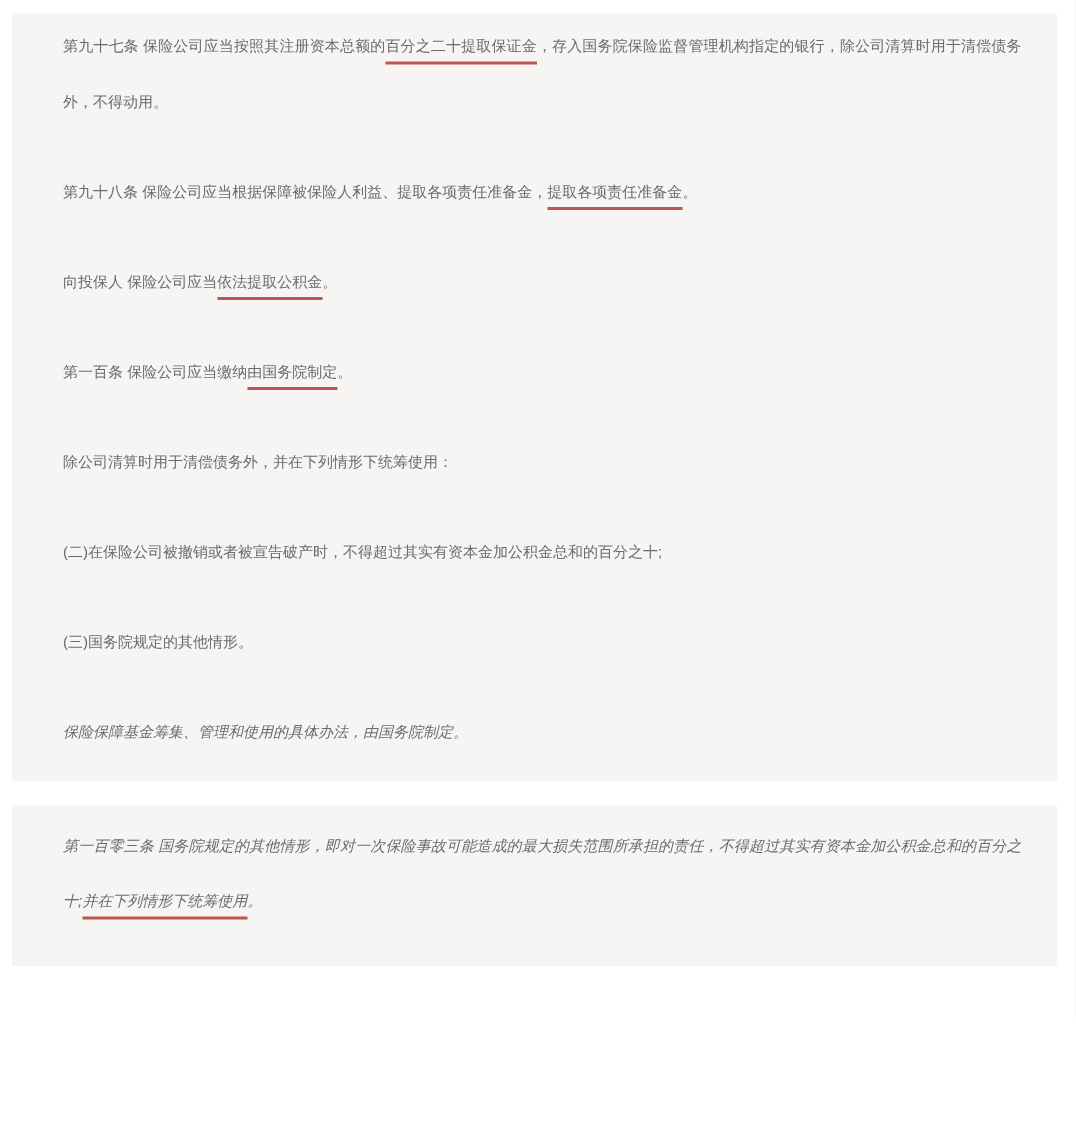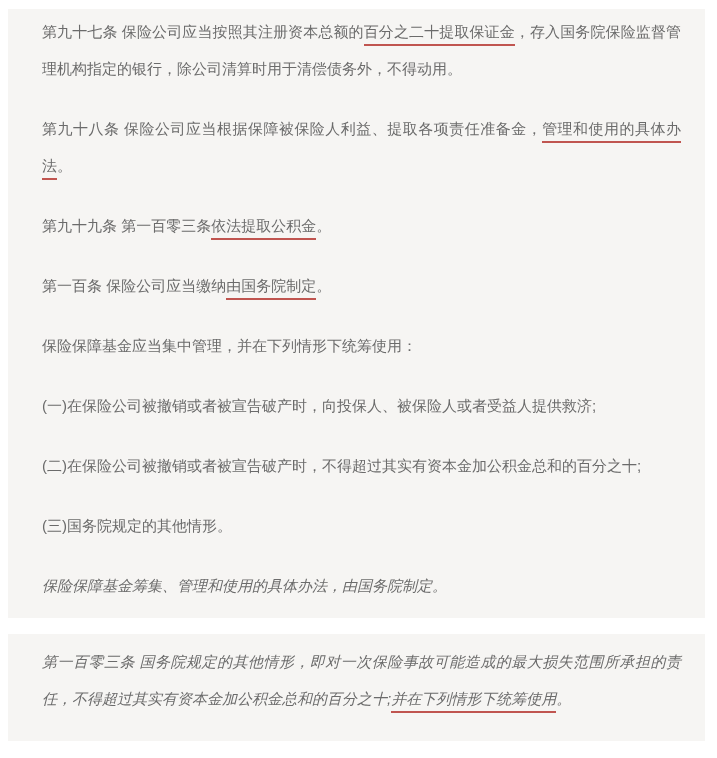--- a/index.html
+++ b/index.html
@@ -17,21 +17,21 @@
     overflow:hidden;
     background:var(--page-bg);
     font-family:"Liberation Sans","DejaVu Sans",sans-serif;
   }
   .page{
     padding:9px 12px 0 8px;
   }
   .block{
     background:var(--block-bg);
     color:var(--text);
-    font-size:15px;
+    font-size:10px;
     line-height:37px;
     text-align:justify;
     padding:4px 24px 14px 34px;
   }
   .block p{
     margin:0 0 23px 0;
   }
   .block p:last-child{
     margin-bottom:0;
     font-style:italic;
@@ -49,25 +49,24 @@
     border-bottom:2px solid var(--underline);
     padding-bottom:4px;
   }
 </style>
 </head>
 <body>
 
 <div class="page">
   <section class="block" id="block-0">
       <p><span>第九十七条 保险公司应当按照其注册资本总额的</span><span class="u">百分之二十提取保证金</span><span>，存入国务院保险监督管理机构指定的银行，除公司清算时用于清偿债务外，不得动用。</span></p>
-      <p><span>第九十八条 保险公司应当根据保障被保险人利益、提取各项责任准备金，</span><span class="u">管理和使用的具体办法</span><span>。</span></p>
-      <p><span>第九十九条 第一百零三条</span><span class="u">依法提取公积金</span><span>。</span></p>
+      <p><span>第九十八条 保险公司应当根据保障被保险人利益、提取各项责任准备金，</span><span class="u">提取各项责任准备金</span><span>。</span></p>
+      <p><span>向投保人 保险公司应当</span><span class="u">依法提取公积金</span><span>。</span></p>
       <p><span>第一百条 保险公司应当缴纳</span><span class="u">由国务院制定</span><span>。</span></p>
-      <p><span>保险保障基金应当集中管理，并在下列情形下统筹使用：</span></p>
-      <p><span>(一)在保险公司被撤销或者被宣告破产时，向投保人、被保险人或者受益人提供救济;</span></p>
+      <p><span>除公司清算时用于清偿债务外，并在下列情形下统筹使用：</span></p>
       <p><span>(二)在保险公司被撤销或者被宣告破产时，不得超过其实有资本金加公积金总和的百分之十;</span></p>
       <p><span>(三)国务院规定的其他情形。</span></p>
       <p><span>保险保障基金筹集、管理和使用的具体办法，由国务院制定。</span></p>
     </section>
   <div class="divider"></div>
   <section class="block block-2" id="block-1">
       <p><span>第一百零三条 国务院规定的其他情形，即对一次保险事故可能造成的最大损失范围所承担的责任，不得超过其实有资本金加公积金总和的百分之十;</span><span class="u">并在下列情形下统筹使用</span><span>。</span></p>
     </section>
 </div>
 

